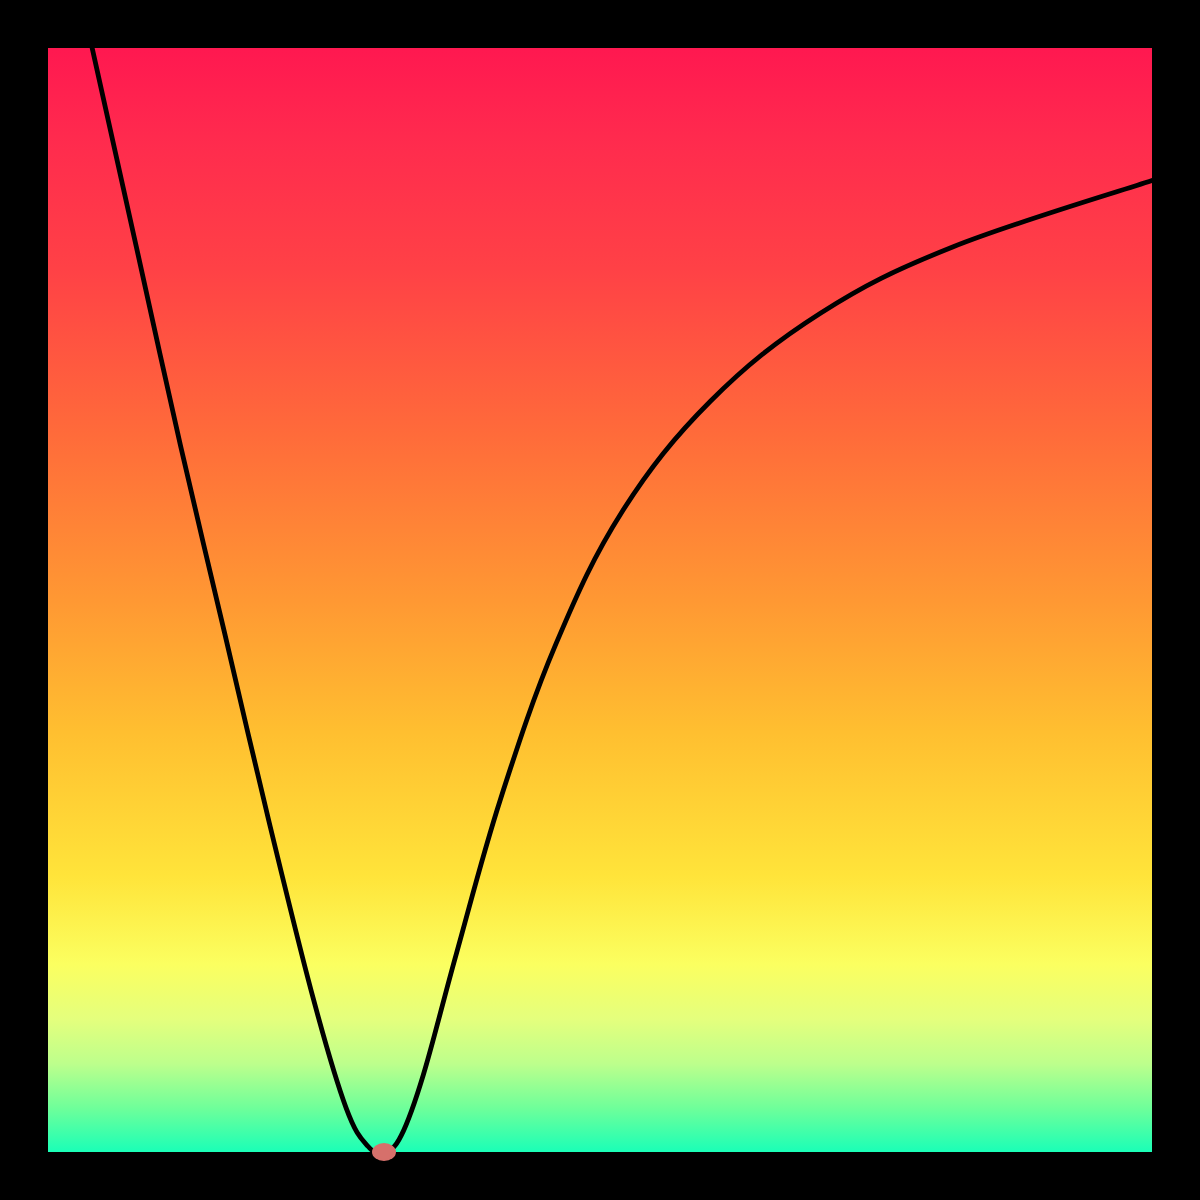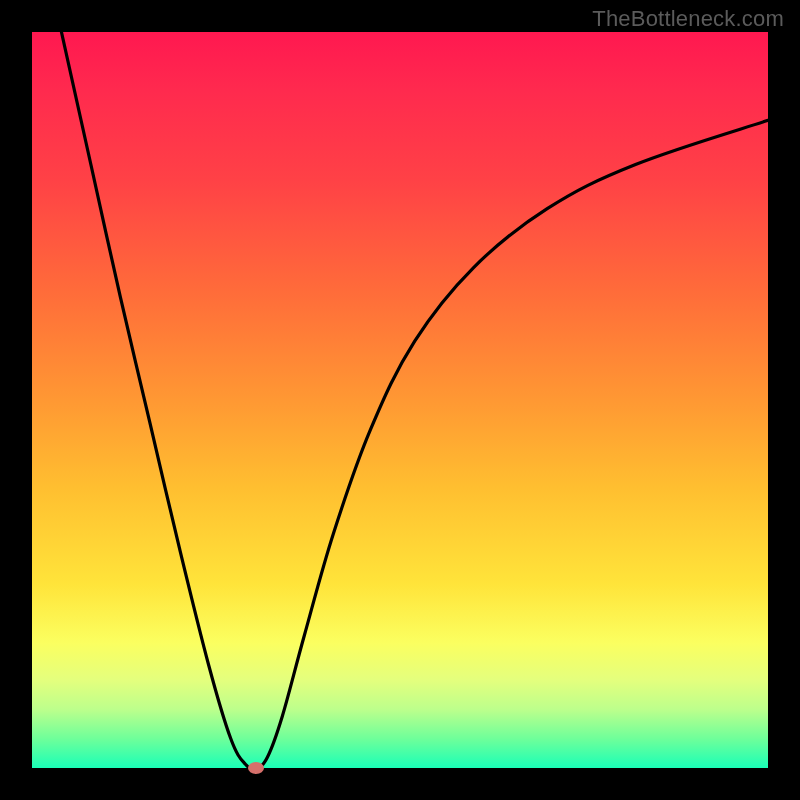--- a/index.html
+++ b/index.html
@@ -52,20 +52,19 @@
     height: 12px;
     background: #d6706b;
     border-radius: 50%;
     transform: translate(-50%, -50%);
   }
 </style>
 </head>
 <body>
 
 <div class="frame">
-  <div class="watermark">TheBottleneck.com</div>
   <div class="plot-area">
     <svg class="curve" viewBox="0 0 736 736" preserveAspectRatio="none">
       <path id="curve-path" fill="none" stroke="#000" stroke-width="3.2" stroke-linecap="round" stroke-linejoin="round" d="M 29.44 0.00 C 34.74 23.85, 48.28 84.79, 58.88 132.48 C 69.48 180.17, 77.72 218.59, 88.32 264.96 C 98.92 311.33, 107.16 345.04, 117.76 390.08 C 128.36 435.12, 136.60 471.48, 147.20 515.20 C 157.80 558.92, 167.37 598.52, 176.64 632.96 C 185.91 667.40, 192.10 688.68, 198.72 706.56 C 205.34 724.44, 208.80 727.02, 213.44 732.32 C 218.08 737.62, 220.51 737.32, 224.48 736.00 C 228.45 734.68, 230.88 734.23, 235.52 724.96 C 240.16 715.69, 243.62 706.34, 250.24 684.48 C 256.86 662.62, 263.05 636.64, 272.32 603.52 C 281.59 570.40, 289.84 537.57, 301.76 500.48 C 313.68 463.39, 323.99 431.88, 338.56 397.44 C 353.13 363.00, 364.17 338.27, 382.72 309.12 C 401.27 279.97, 417.75 259.37, 441.60 235.52 C 465.45 211.67, 486.05 195.19, 515.20 176.64 C 544.35 158.09, 563.78 148.38, 603.52 132.48 C 643.26 116.58, 712.15 96.27, 736.00 88.32"></path>
     </svg>
     <div id="marker" class="marker" style="left: 224.48px; top: 736px;"></div>
   </div>
 </div>
 
 </body></html>

